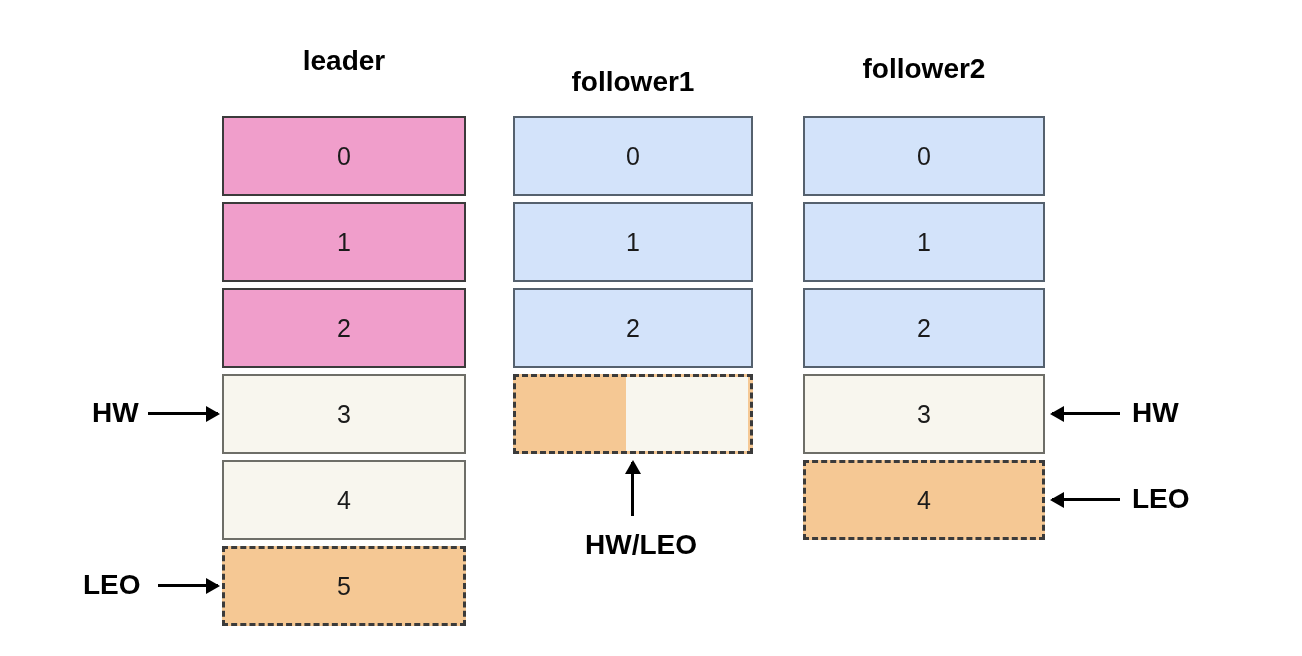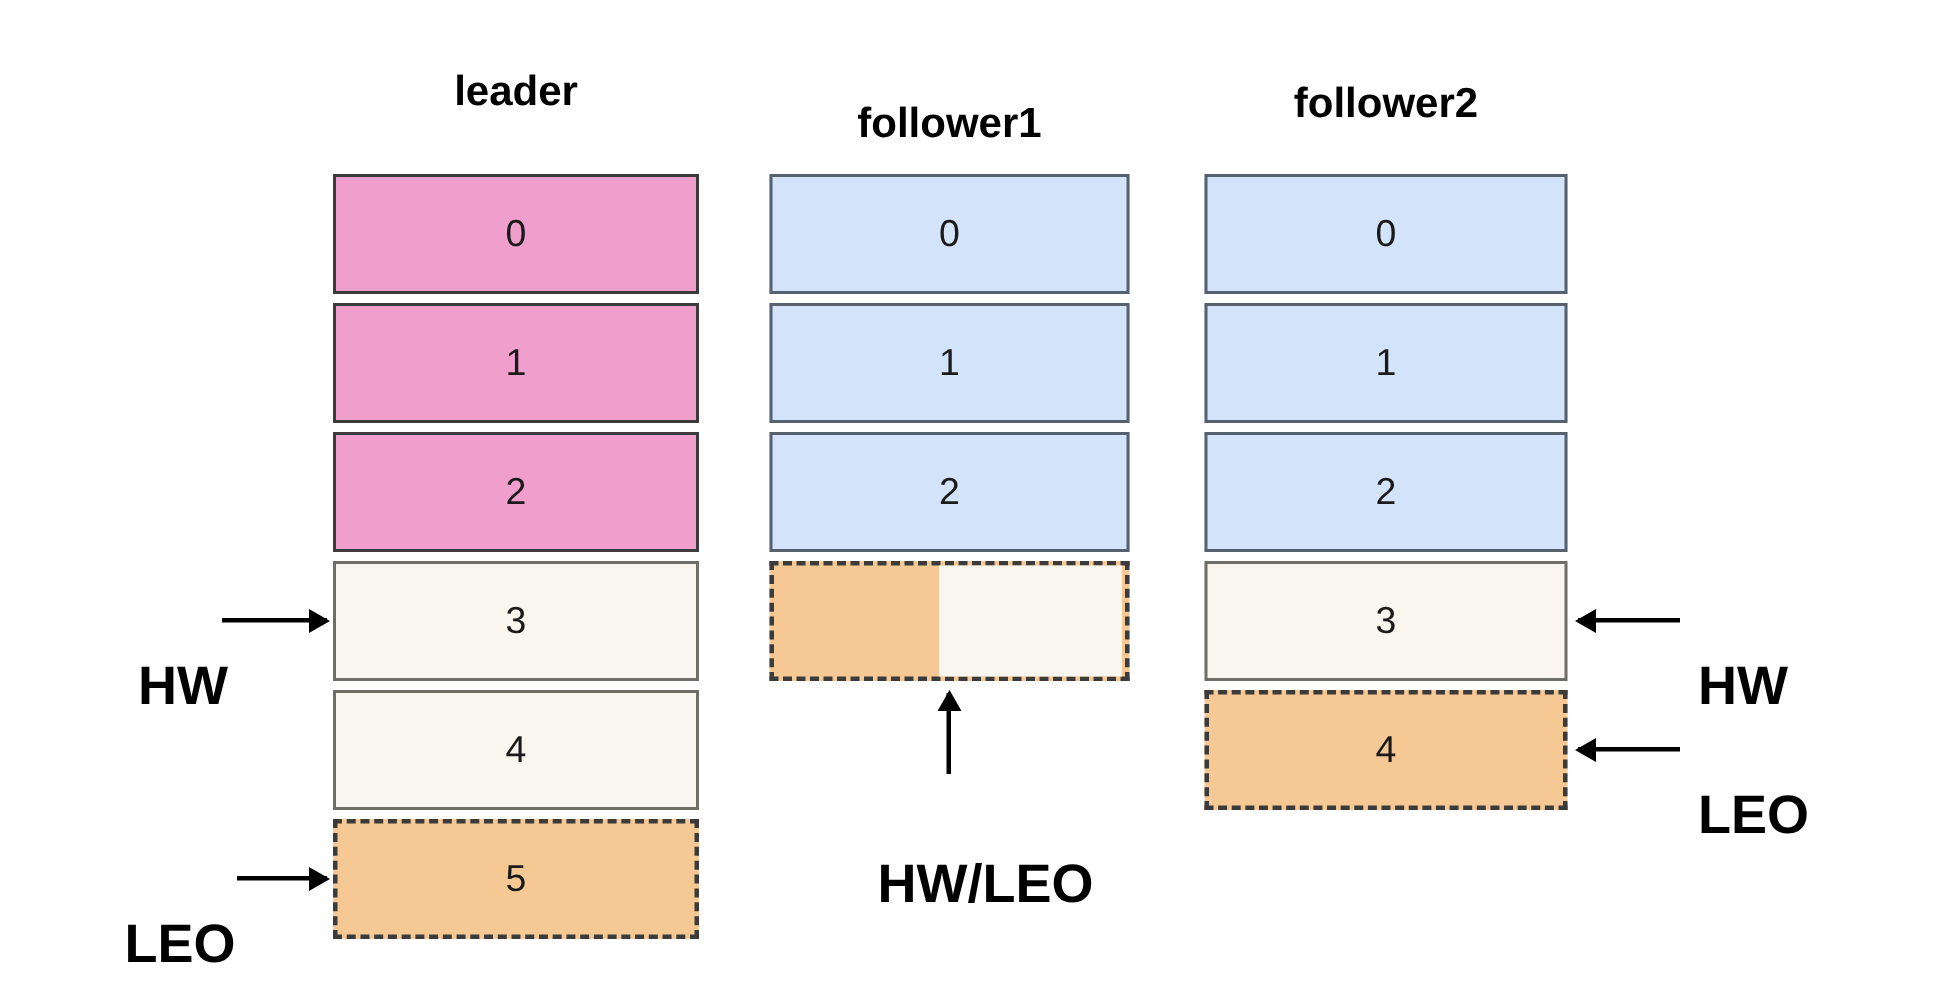--- a/index.html
+++ b/index.html
@@ -76,25 +76,24 @@
     top: 0;
     bottom: 0;
     background: #f8f6ee;
     z-index: 1;
   }
 
   
   .ann-label {
     position: absolute;
     font-weight: bold;
-    font-size: 36px;
+    font-size: 28px;
     line-height: 30px;
     color: #000;
     white-space: nowrap;
-    margin-top: 44px;
   }
 
   
   .arrow-h {
     position: absolute;
     height: 3px;
     background: #000;
   }
   .arrow-h.right::after {
     content: "";

